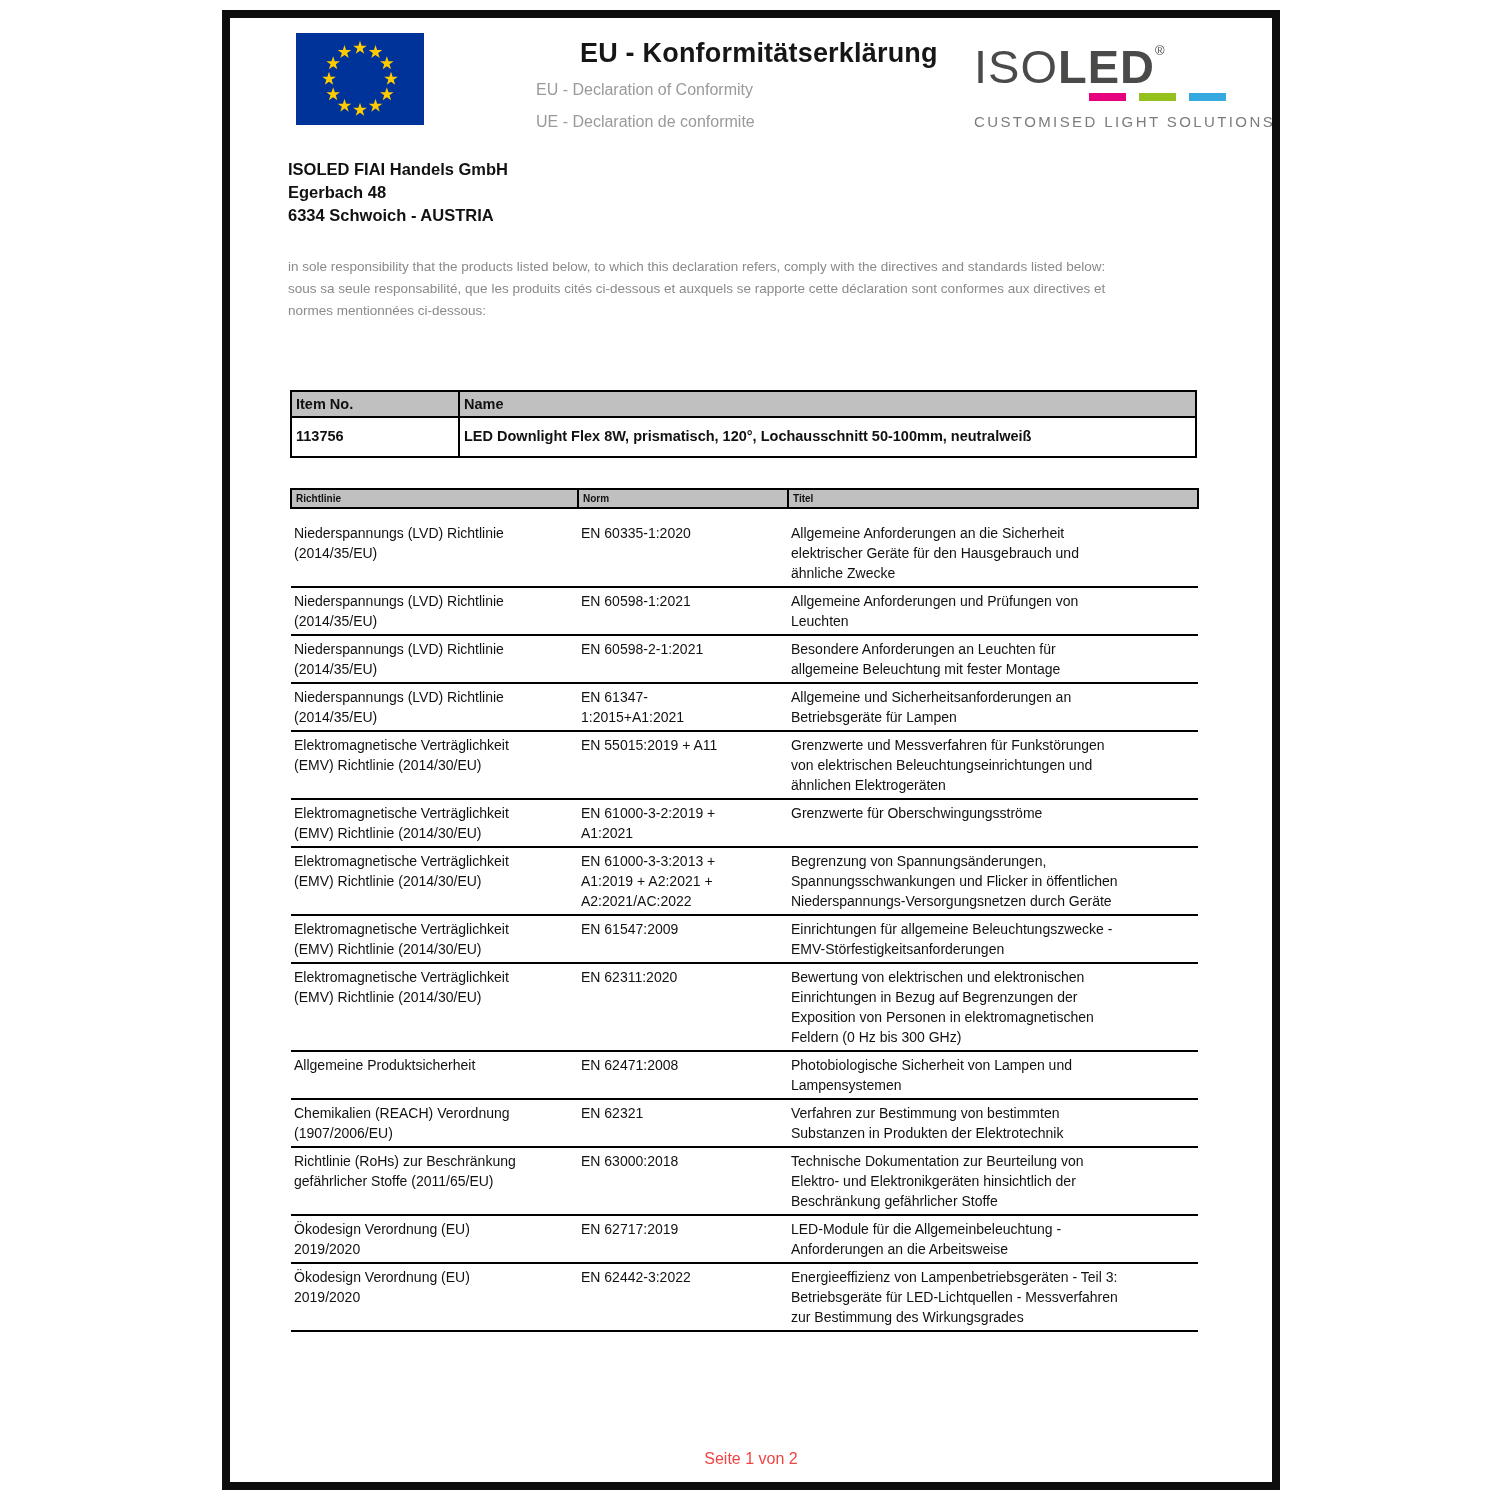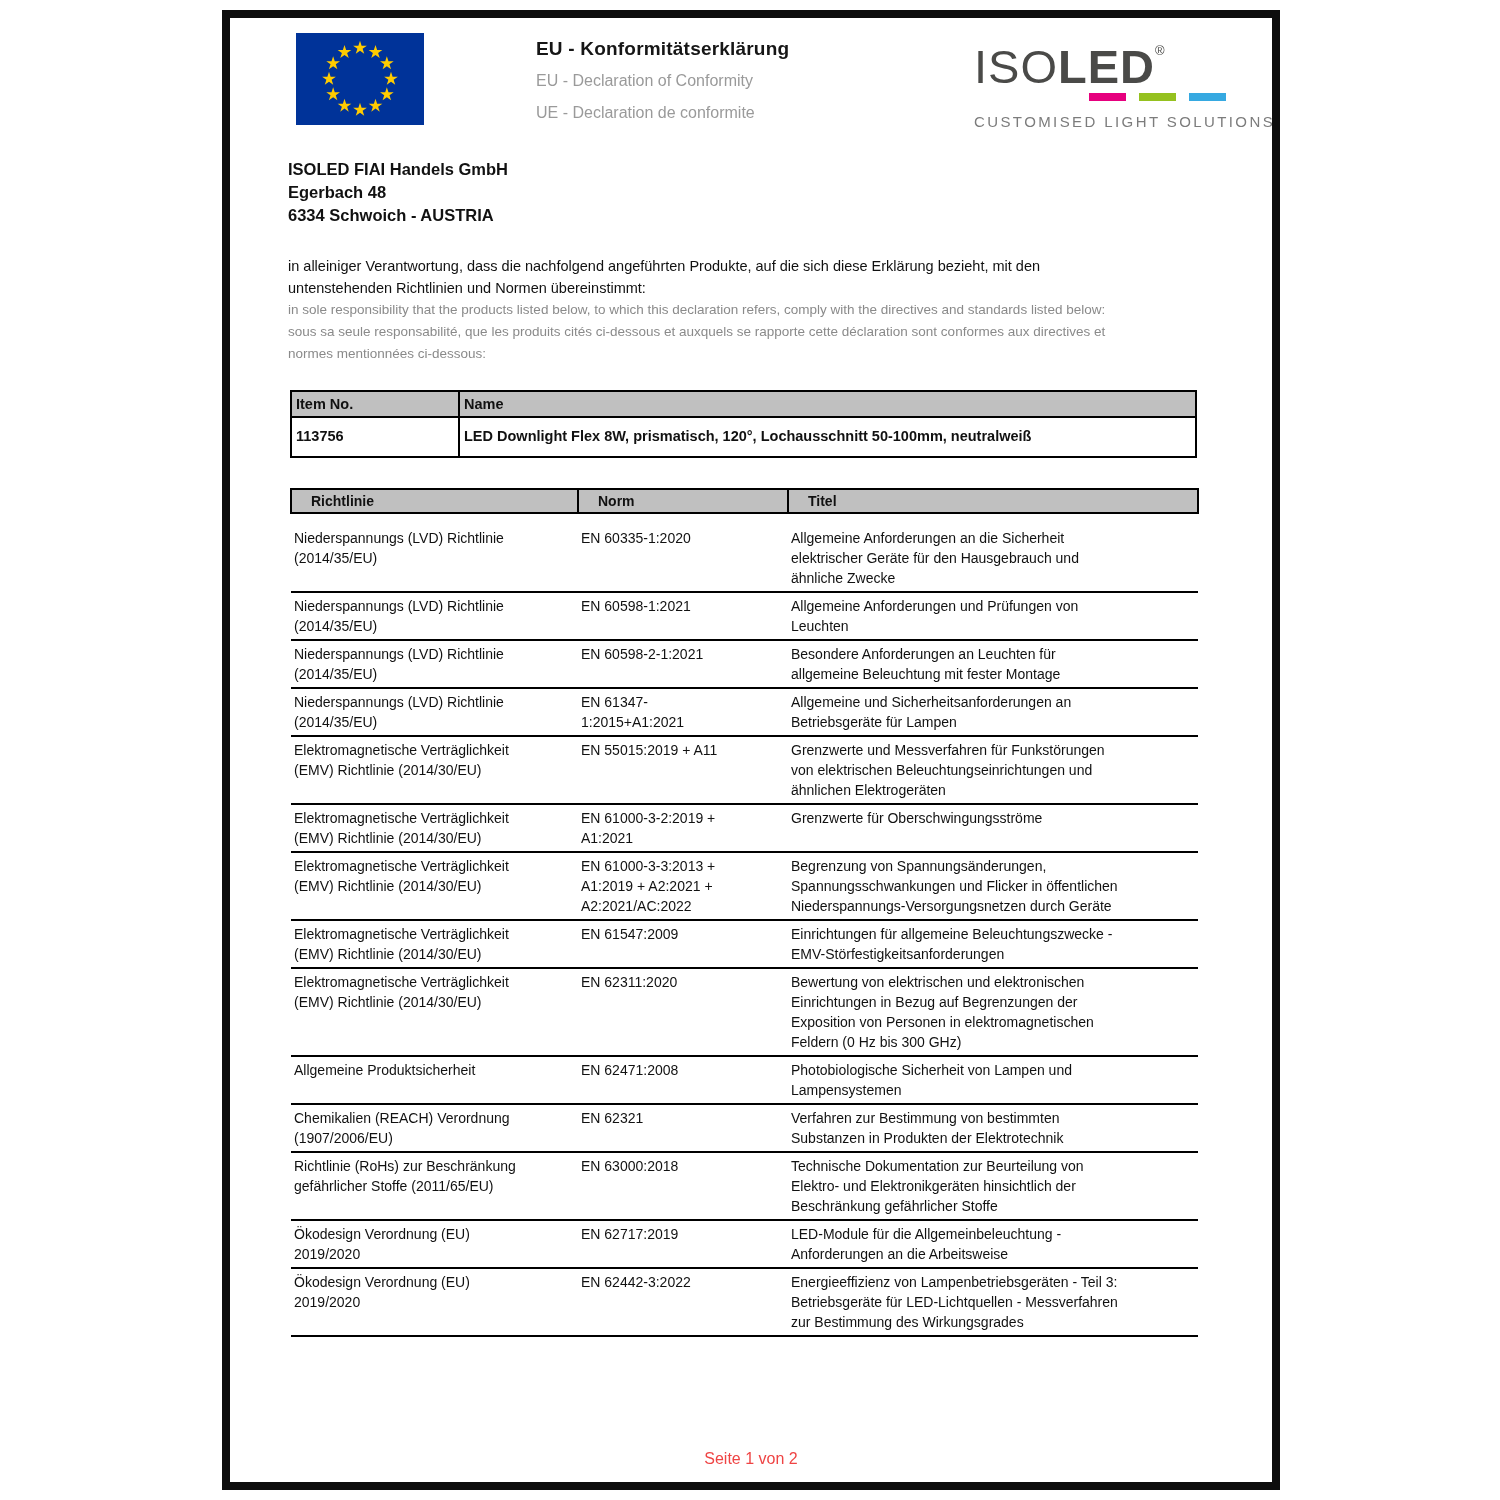--- a/index.html
+++ b/index.html
@@ -12,21 +12,21 @@
     width:1500px;height:1500px;position:relative;
     font-family:"Liberation Sans",sans-serif;color:#111;
   }
   .frame{
     position:absolute;left:222px;top:10px;width:1058px;height:1480px;
     border:8px solid var(--line);background:#fff;
   }
   
   .eu-flag{position:absolute;left:66px;top:15px;width:128px;height:92px;display:block;}
   .title-block{position:absolute;left:306px;top:20px;width:430px;}
-  .title-main{font-size:19px;font-weight:bold;color:#161616;letter-spacing:0.2px;}
+  .title-main{font-size:27px;font-weight:bold;color:#161616;letter-spacing:0.2px;margin-left:44px;}
   .title-sub{font-size:16px;color:#9a9a9a;margin-top:9px;line-height:23px;}
   .logo{position:absolute;left:744px;top:8px;width:266px;}
   .logo-word{color:var(--logo-dark);font-size:47px;line-height:50px;white-space:nowrap;letter-spacing:1px;}
   .logo-word .iso{font-weight:400;}
   .logo-word .led{font-weight:800;}
   .logo-word .reg{font-size:13px;font-weight:400;vertical-align:28px;}
   .logo-bars{display:flex;justify-content:flex-end;gap:13px;margin-top:1px;padding-right:14px;}
   .logo-bars i{display:block;width:37px;height:8px;}
   .logo-tagline{margin-top:12px;font-size:15px;color:#7c7c7c;letter-spacing:2.4px;white-space:nowrap;}
   
@@ -41,21 +41,21 @@
   
   table{border-collapse:collapse;table-layout:fixed;}
   #item-table{position:absolute;left:60px;top:372px;width:907px;font-weight:bold;}
   #item-table th,#item-table td{border:2px solid #000;text-align:left;vertical-align:middle;}
   #item-table th{background:var(--hdr-bg);font-size:14.5px;padding:4px 4px;margin-left:41px;}
   #item-table td{font-size:14.5px;padding:10px 4px 12px 4px;}
   #item-table .c0{width:168px;}
   #standards-table{position:absolute;left:60px;top:470px;width:907px;}
   #standards-table th{
     border:2px solid #000;background:var(--hdr-bg);
-    font-size:14px;font-weight:bold;text-align:left;padding:3px 19px;
+    font-size:10px;font-weight:bold;text-align:left;padding:3px 4px;
   }
   #standards-table td{
     font-size:14px;line-height:20px;vertical-align:top;
     border-bottom:2px solid #000;padding:3px 0 3px 3px;
   }
   #standards-table tbody tr:first-child td{padding-top:14px;border-top:none;}
   #standards-table .c0{width:287px;}
   #standards-table .c1{width:210px;}
   #standards-table .c2{width:410px;}
   #standards-table td:nth-child(1){padding-right:62px;}
@@ -110,21 +110,20 @@
 
   <div class="declare">
     <div class="declare-col right">
       <div>ISOLED FIAI Handels GmbH</div>
       <div>Egerbach 48</div>
       <div>6334 Schwoich - AUSTRIA</div>
     </div>
   </div>
 
   <div class="para">
-    <p class="de">in alleiniger Verantwortung, dass die nachfolgend angeführten Produkte, auf die sich diese Erklärung bezieht, mit den untenstehenden Richtlinien und Normen übereinstimmt:</p>
     <p class="gray">in sole responsibility that the products listed below, to which this declaration refers, comply with the directives and standards listed below:</p>
     <p class="gray">sous sa seule responsabilité, que les produits cités ci-dessous et auxquels se rapporte cette déclaration sont conformes aux directives et normes mentionnées ci-dessous:</p>
   </div>
 
   <table id="item-table">
     <thead>
         <tr>
           <th class="c0">Item No.</th>
           <th class="c1">Name</th>
         </tr>

